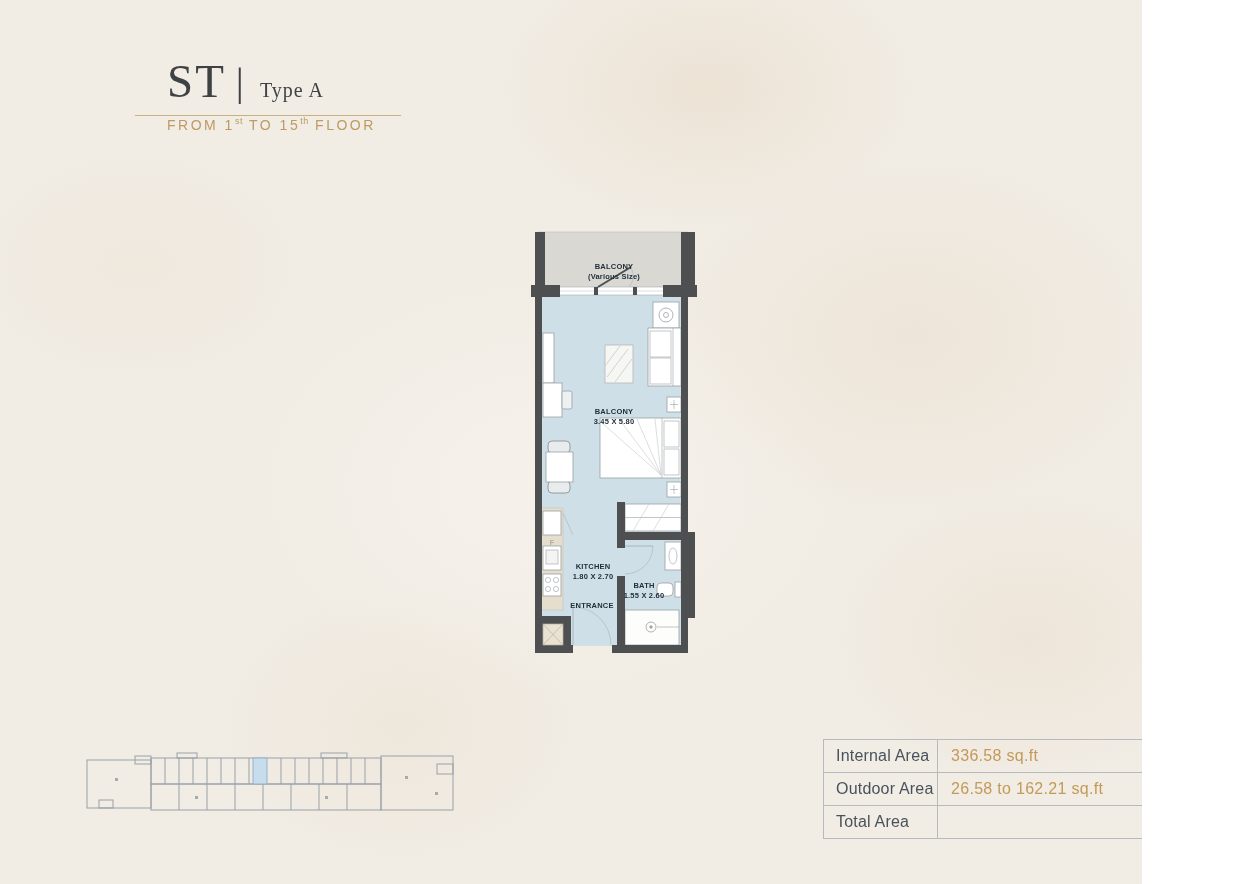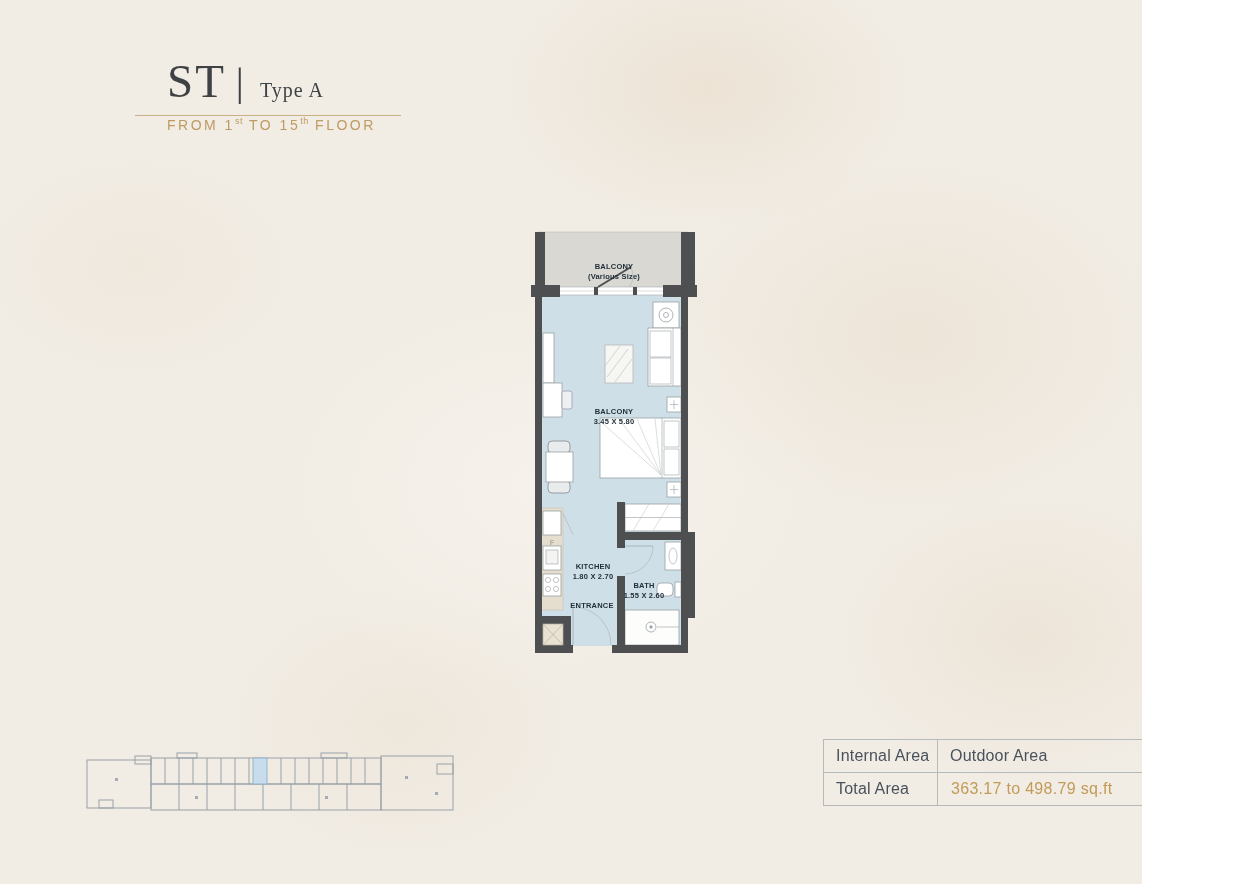--- a/index.html
+++ b/index.html
@@ -266,18 +266,19 @@
           <rect x="320" y="26" width="3" height="3"></rect>
         <rect x="350" y="42" width="3" height="3"></rect>
           <rect x="110" y="46" width="3" height="3"></rect>
         <rect x="240" y="46" width="3" height="3"></rect>
       </g>
     </svg>
   </div>
 
   <div class="area-table">
     <div class="area-cell area-label">Internal Area</div>
+    <div class="area-cell area-value">336.58 sq.ft</div>
     <div class="area-cell area-label">Outdoor Area</div>
+    <div class="area-cell area-value">26.58 to 162.21 sq.ft</div>
     <div class="area-cell area-label last">Total Area</div>
-    <div class="area-cell area-value last">363.17 to 498.79 sq.ft</div>
   </div>
 
 </div>
 
 </body></html>

